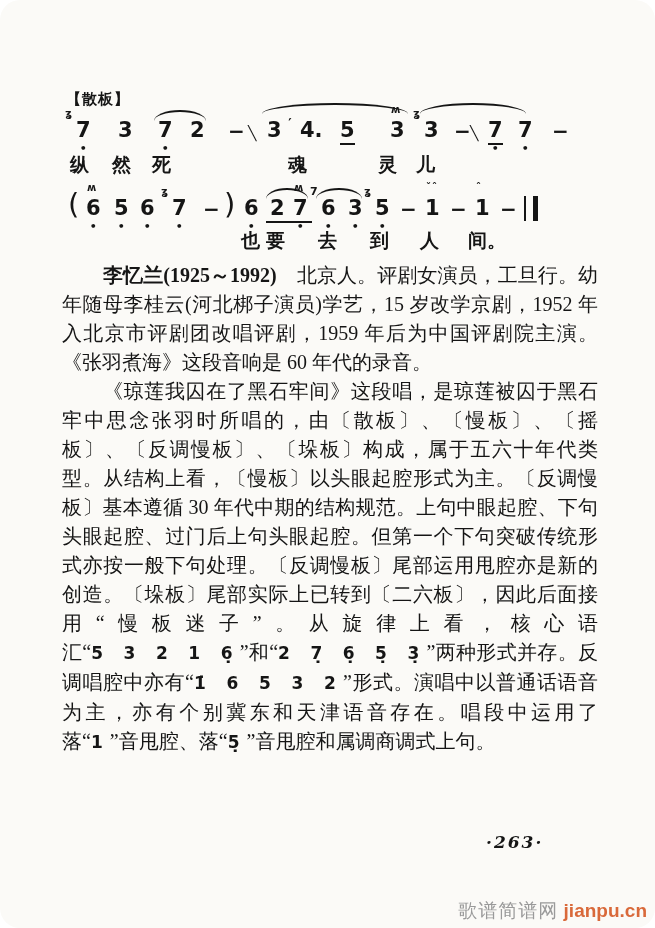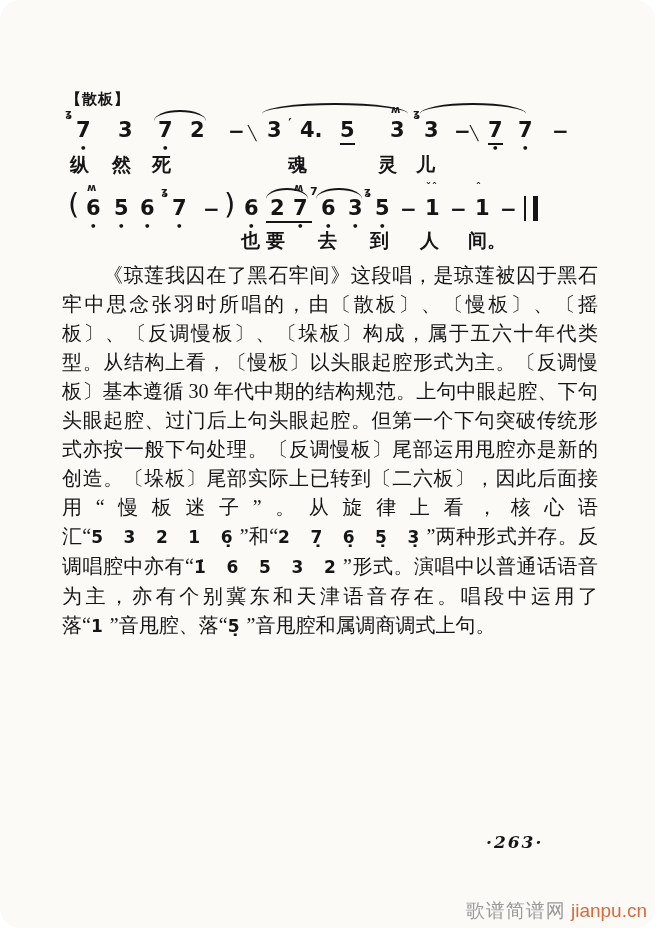--- a/index.html
+++ b/index.html
@@ -51,21 +51,21 @@
     letter-spacing:0.42em;white-space:nowrap;
   }
   
   .pageno{
     position:absolute;left:486px;top:832px;
     font-family:"DejaVu Serif",serif;font-style:italic;font-weight:bold;
     font-size:17px;letter-spacing:2px;
   }
   .watermark{position:absolute;right:8px;top:898px;font-size:19px;font-family:"Liberation Sans",sans-serif;}
   .wm-site{letter-spacing:1px;margin-left:8px;}
-  .wm-domain{font-weight:normal;}
+  .wm-domain{font-weight:bold;}
 </style>
 </head>
 <body>
 
 <div class="page" style="background: rgb(251, 250, 247); color: rgb(21, 21, 21); border-radius: 20px;">
 
   <div class="score">
     <div class="score-label">【散板】</div>
     <div class="arcs">
         <div class="slur" style="left: 94px; width: 52px; top: 22px;"></div>
@@ -128,20 +128,21 @@
         <span class="lyric" style="left: 181px;">也</span>
         <span class="lyric" style="left: 206px;">要</span>
         <span class="lyric" style="left: 258px;">去</span>
         <span class="lyric" style="left: 310px;">到</span>
         <span class="lyric" style="left: 360px;">人</span>
         <span class="lyric" style="left: 408px;">间。</span>
       </div>
   </div>
 
   <div class="body">
+    <p><span class="seg-bold">李忆兰(1925～1992)</span><span class="seg-plain">　北京人。评剧女演员，工旦行。幼年随母李桂云(河北梆子演员)学艺，15 岁改学京剧，1952 年入北京市评剧团改唱评剧，1959 年后为中国评剧院主演。《张羽煮海》这段音响是 60 年代的录音。</span></p>
     <p><span class="seg-plain">《琼莲我囚在了黑石牢间》这段唱，是琼莲被囚于黑石牢中思念张羽时所唱的，由〔散板〕、〔慢板〕、〔摇板〕、〔反调慢板〕、〔垛板〕构成，属于五六十年代类型。从结构上看，〔慢板〕以头眼起腔形式为主。〔反调慢板〕基本遵循 30 年代中期的结构规范。上句中眼起腔、下句头眼起腔、过门后上句头眼起腔。但第一个下句突破传统形式亦按一般下句处理。〔反调慢板〕尾部运用甩腔亦是新的创造。〔垛板〕尾部实际上已转到〔二六板〕，因此后面接用“慢板迷子”。从旋律上看，核心语汇“</span><span class="seg-jianpu">5 3 2 1 6̣</span><span class="seg-plain">”和“</span><span class="seg-jianpu">2 7̣ 6̣ 5̣ 3̣</span><span class="seg-plain">”两种形式并存。反调唱腔中亦有“</span><span class="seg-jianpu">1̇ 6 5 3 2</span><span class="seg-plain">”形式。演唱中以普通话语音为主，亦有个别冀东和天津语音存在。唱段中运用了落“</span><span class="seg-jianpu">1</span><span class="seg-plain">”音甩腔、落“</span><span class="seg-jianpu">5̣</span><span class="seg-plain">”音甩腔和属调商调式上句。</span></p>
   </div>
 
   <div class="pageno">·263·</div>
 
   <div class="watermark">
     <span class="wm-site" style="color: rgb(154, 154, 154);">歌谱简谱网</span>
     <span class="wm-domain" style="color: rgb(217, 105, 58);">jianpu.cn</span>
   </div>
 

